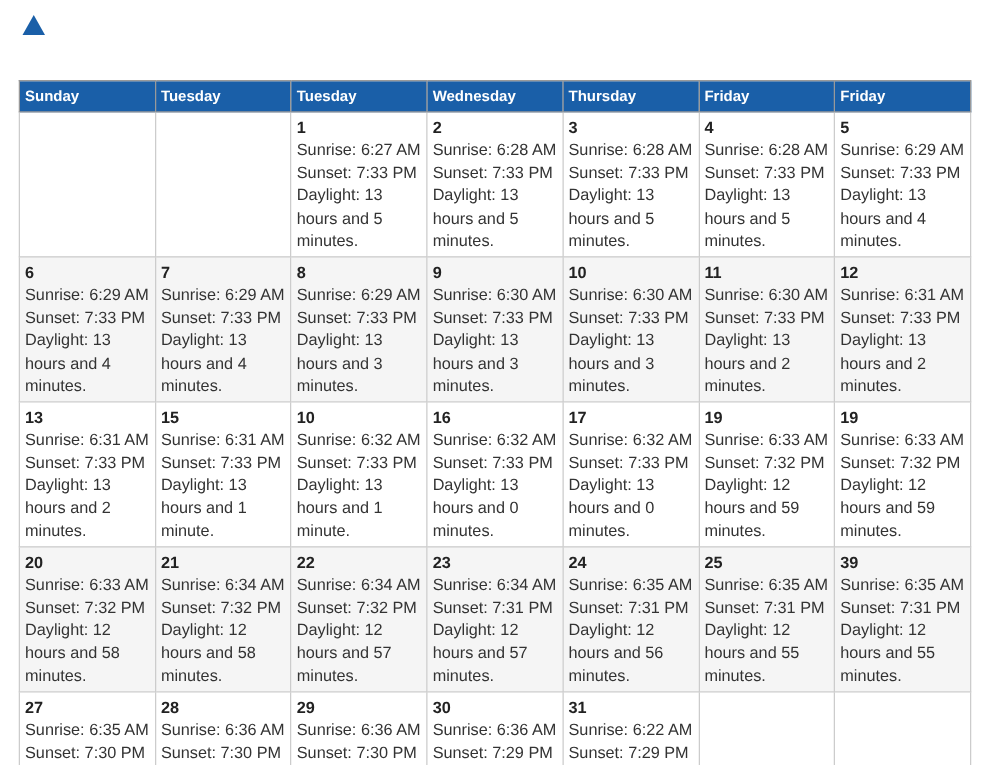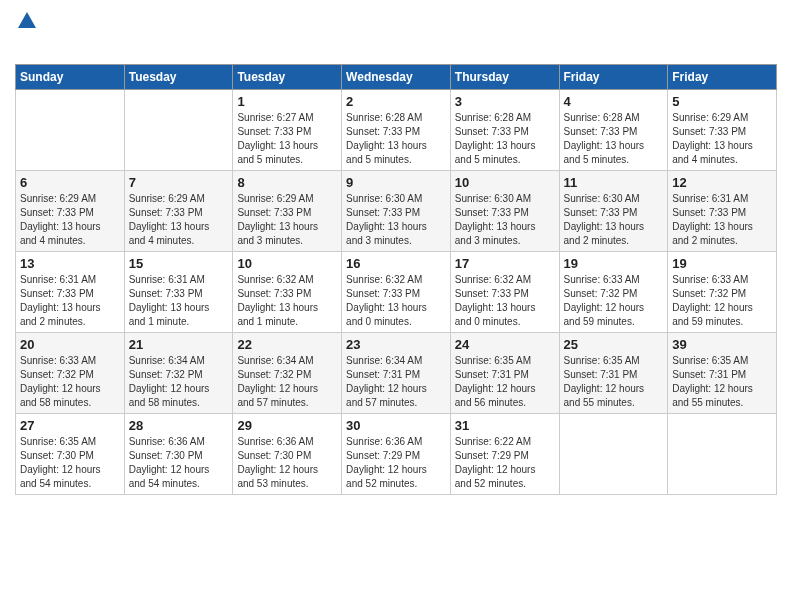--- a/index.html
+++ b/index.html
@@ -75,21 +75,21 @@
       background: #f5f5f5;
     }
     .day-number {
       font-size: 13px;
       font-weight: bold;
       color: #222;
       display: block;
       margin-bottom: 2px;
     }
     .day-info {
-      font-size: 10px;
+      font-size: 13px;
       line-height: 1.4;
       color: #333;
     }
     .empty-cell {
       background: #fff !important;
     }
   </style>
 </head>
 <body>
 

